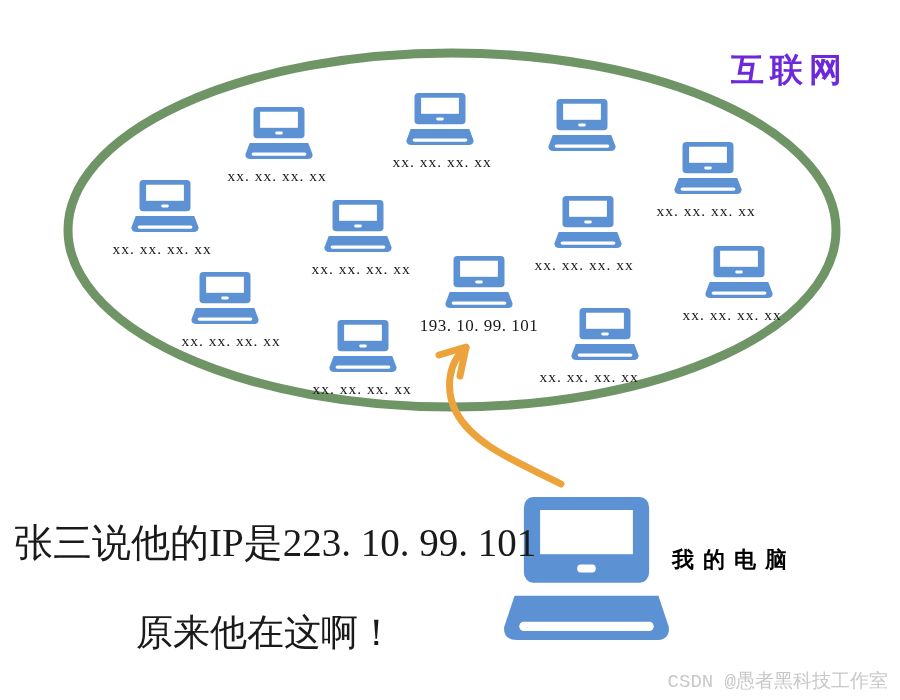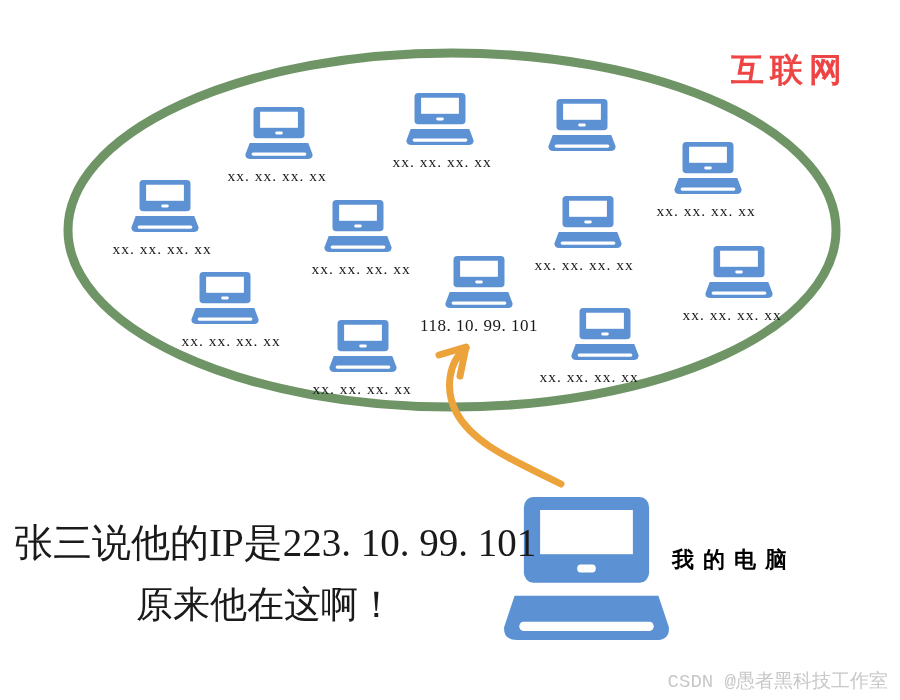--- a/index.html
+++ b/index.html
@@ -14,21 +14,21 @@
   #canvas{
     position:relative;width:900px;height:700px;background:#ffffff;overflow:hidden;
   }
   #bg-svg{position:absolute;left:0;top:0;width:900px;height:700px;}
   .ellipse-stroke{fill:none;stroke:var(--ellipse-green);stroke-width:9;}
   .arrow-stroke{fill:none;stroke:var(--arrow-orange);stroke-width:7;stroke-linecap:round;stroke-linejoin:round;}
 
   .diagram-title{
     position:absolute;left:731px;top:48px;
     font-family:Liberation Sans, sans-serif;
-    font-weight:bold;font-size:33px;letter-spacing:6px;color:#ef4444;white-space:nowrap;
+    font-weight:bold;font-size:33px;letter-spacing:6px;color:#6d28d9;white-space:nowrap;
   }
   .computer{position:absolute;width:68px;text-align:center;}
   .computer svg{display:block;margin:0 auto;}
   .lap-blue{fill:var(--laptop-blue);}
   .lap-white{fill:#ffffff;}
   .ip-label{
     position:absolute;white-space:nowrap;transform:translateX(-50%);
     font-size:15.5px;letter-spacing:1px;color:var(--ink);
   }
   .ip-label.highlight{font-size:17px;letter-spacing:0.5px;}
@@ -37,21 +37,21 @@
   .my-computer-label{
     position:absolute;left:672px;top:545px;
     font-family:"DejaVu Sans","Liberation Sans",sans-serif;
     font-weight:bold;font-size:22px;letter-spacing:9px;color:#000;white-space:nowrap;
   }
   .speech-line-1{
     position:absolute;left:14px;top:516px;
     font-size:39px;color:var(--ink);white-space:nowrap;
   }
   .speech-line-2{
-    position:absolute;left:136px;top:580px;
+    position:absolute;left:136px;top:608px;
     font-size:37px;color:var(--ink);white-space:nowrap;
   }
   .watermark{
     position:absolute;right:12px;top:668px;
     font-family:Liberation Mono, monospace;
     font-size:19px;color:var(--watermark);white-space:nowrap;
   }
 </style>
 </head>
 <body>
@@ -169,21 +169,21 @@
   </div>
 
   <div class="computer" style="left: 445px; top: 256px;">
     <svg width="68" height="52" viewBox="0 0 72 55" preserveAspectRatio="none">
       <rect class="lap-blue" x="9" y="0" width="54" height="33" rx="4"></rect>
       <rect class="lap-white" x="16" y="5" width="40" height="17"></rect>
       <rect class="lap-white" x="32" y="26" width="8" height="3" rx="1.5"></rect>
       <path class="lap-blue" d="M5,38 L67,38 L71.5,50 Q72,55 66,55 L6,55 Q0,55 0.5,50 Z"></path>
       <rect class="lap-white" x="7" y="48" width="58" height="3.5" rx="1.75"></rect>
     </svg>
-    <span class="ip-label highlight" style="left: 34px; top: 60px;">118. 10. 99. 101</span>
+    <span class="ip-label highlight" style="left: 34px; top: 60px;">193. 10. 99. 101</span>
   </div>
 
   <div class="computer" style="left: 329px; top: 320px;">
     <svg width="68" height="52" viewBox="0 0 72 55" preserveAspectRatio="none">
       <rect class="lap-blue" x="9" y="0" width="54" height="33" rx="4"></rect>
       <rect class="lap-white" x="16" y="5" width="40" height="17"></rect>
       <rect class="lap-white" x="32" y="26" width="8" height="3" rx="1.5"></rect>
       <path class="lap-blue" d="M5,38 L67,38 L71.5,50 Q72,55 66,55 L6,55 Q0,55 0.5,50 Z"></path>
       <rect class="lap-white" x="7" y="48" width="58" height="3.5" rx="1.75"></rect>
     </svg>

